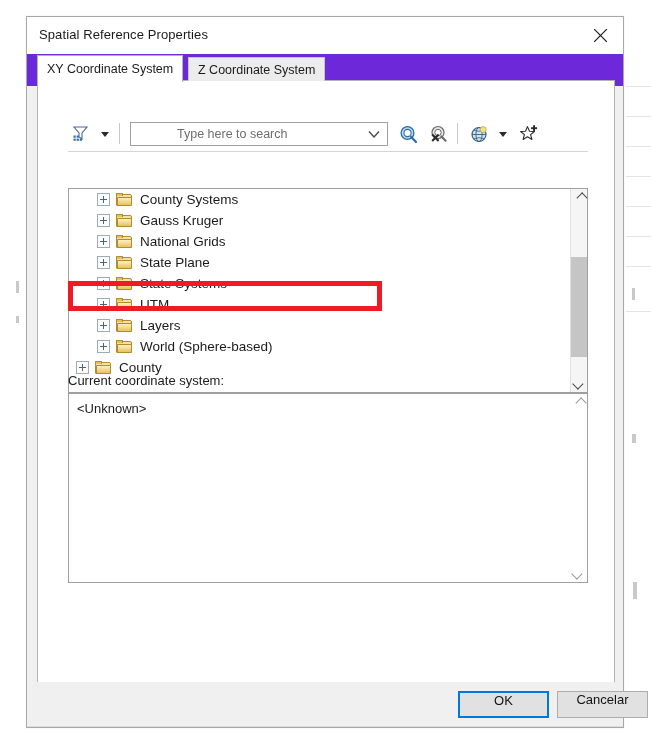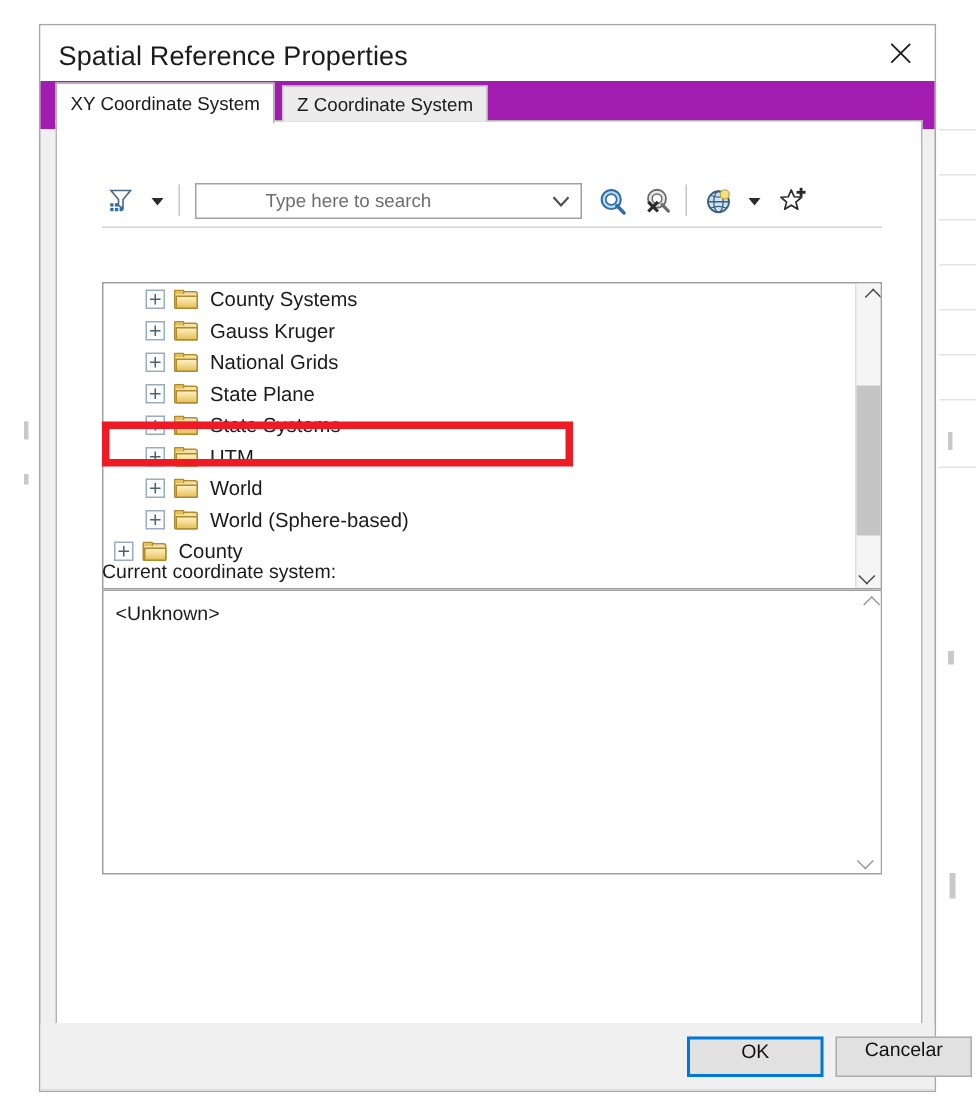--- a/index.html
+++ b/index.html
@@ -44,21 +44,21 @@
     left: 0; top: 0;
     width: 100%;
     height: 37px;
     background: #ffffff;
     box-sizing: border-box;
   }
   .title-text {
     position: absolute;
     left: 12px;
     top: 10px;
-    font-size: 18px;
+    font-size: 13px;
     color: #1b1b1b;
     letter-spacing: 0.1px;
     white-space: nowrap;
   }
   .close-btn {
     position: absolute;
     right: 0; top: 0;
     width: 45px;
     height: 37px;
     display: flex;
@@ -68,21 +68,21 @@
   }
   .close-btn svg { display: block; }
 
   
   .tabstrip {
     position: absolute;
     left: 0;
     top: 37px;
     width: 100%;
     height: 32px;
-    background: #a21caf;
+    background: #6d28d9;
   }
   .tab {
     position: absolute;
     top: 3px;
     height: 24px;
     box-sizing: border-box;
     font-size: 12.5px;
     color: #1b1b1b;
     display: flex;
     align-items: center;
@@ -591,21 +591,21 @@
           <div class="tree-label">UTM</div>
         </div>
 
         <div class="tree-row">
           <div class="expander"></div>
           <div class="folder">
               <div class="back"></div>
               <div class="tab-lip"></div>
               <div class="front"></div>
             </div>
-          <div class="tree-label">World</div>
+          <div class="tree-label">Layers</div>
         </div>
 
         <div class="tree-row">
           <div class="expander"></div>
           <div class="folder">
               <div class="back"></div>
               <div class="tab-lip"></div>
               <div class="front"></div>
             </div>
           <div class="tree-label">World (Sphere-based)</div>

